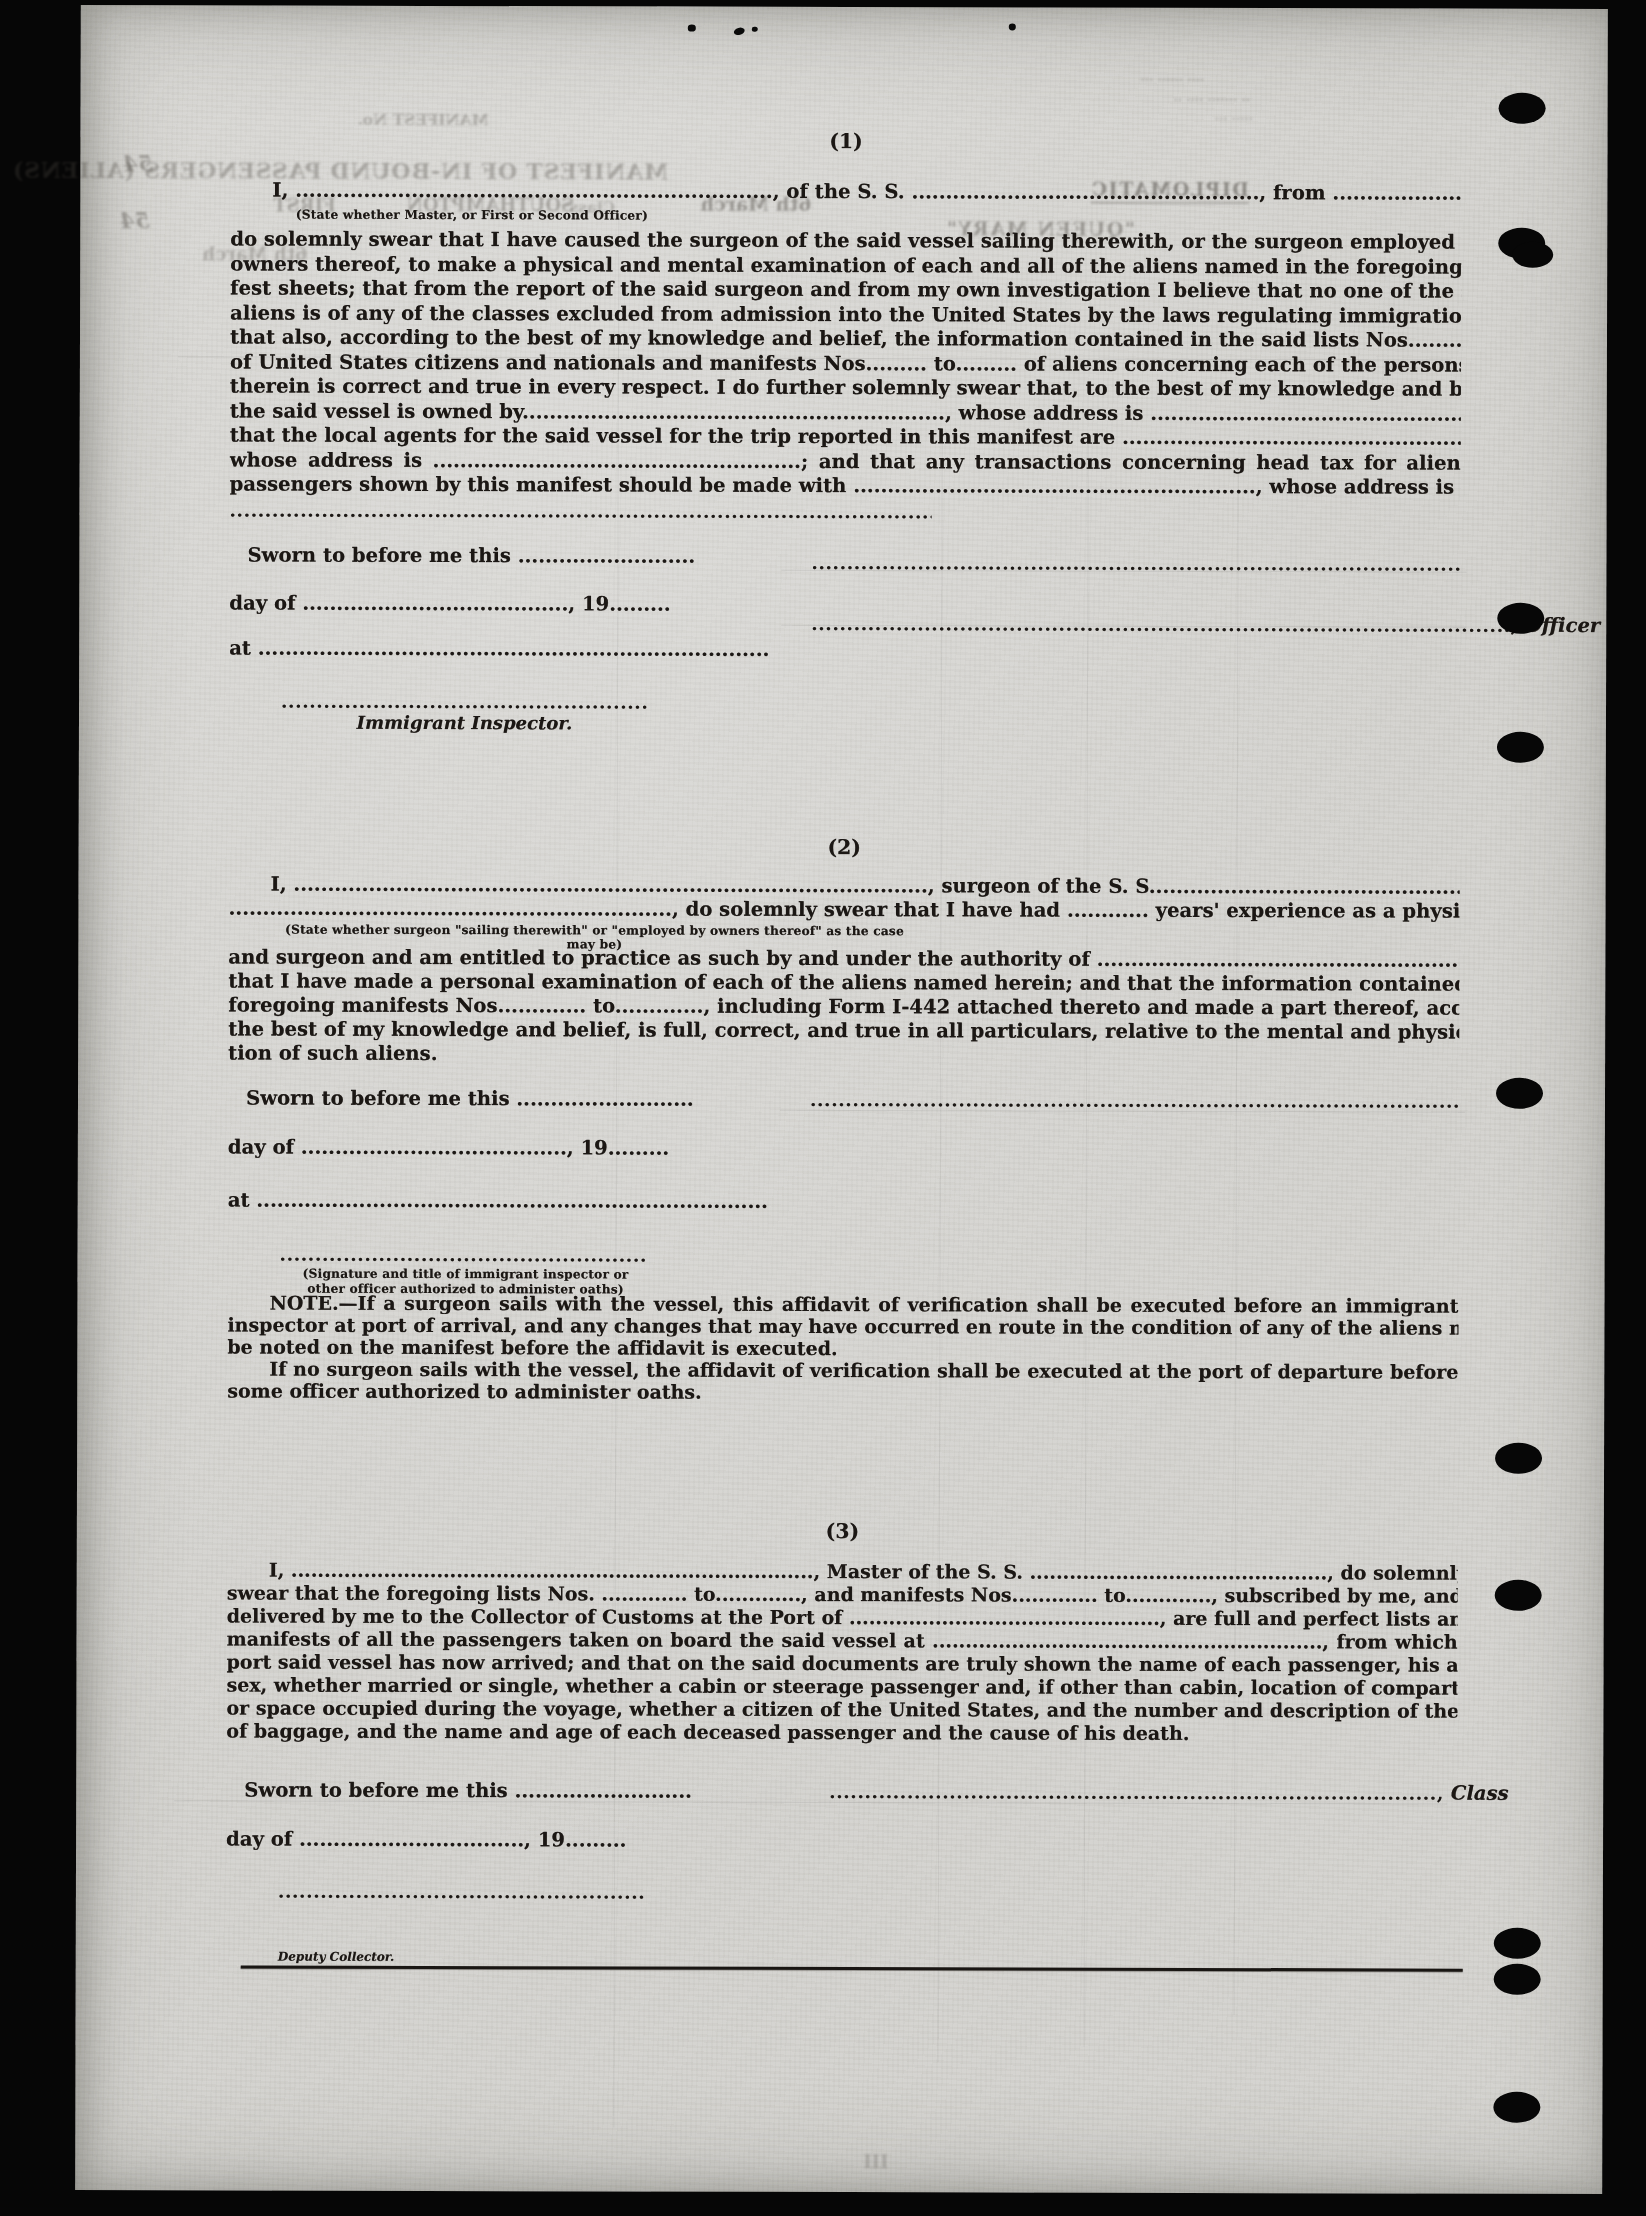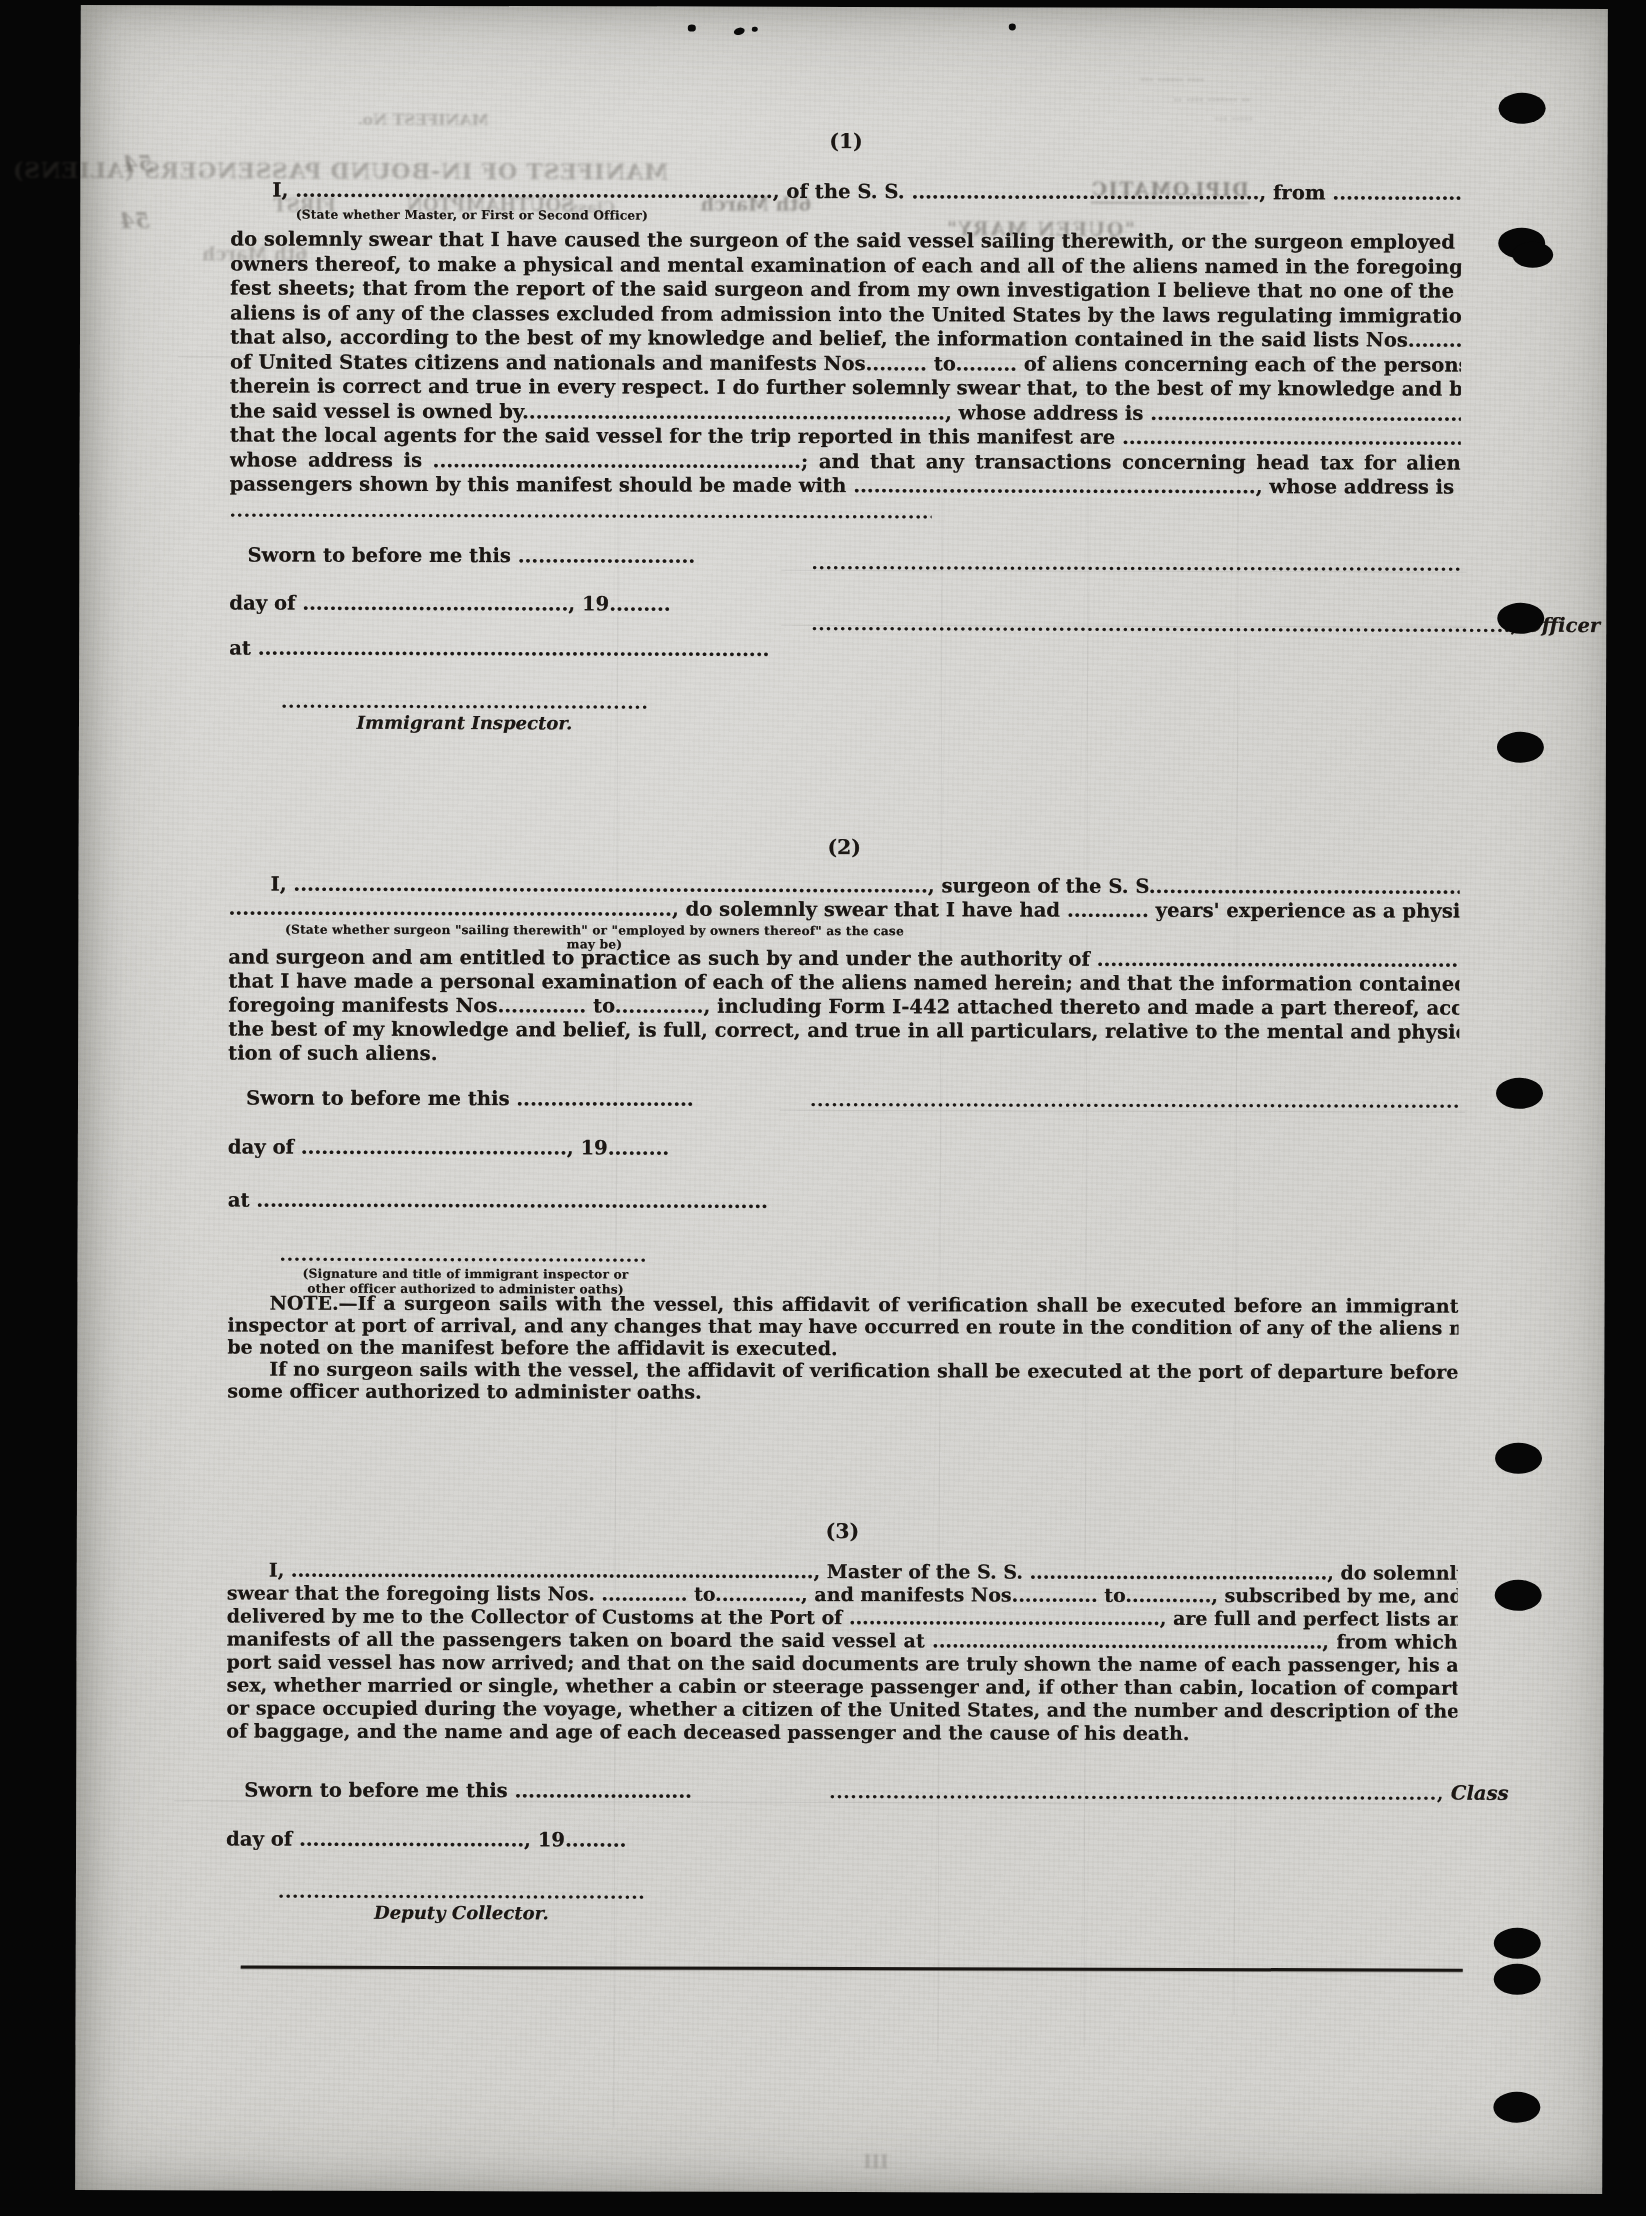--- a/index.html
+++ b/index.html
@@ -129,21 +129,21 @@
     <div class="ln h28 txt">port said vessel has now arrived; and that on the said documents are truly shown the name of each passenger, his age and</div>
     <div class="ln h28 txt">sex, whether married or single, whether a cabin or steerage passenger and, if other than cabin, location of compartment</div>
     <div class="ln h28 txt">or space occupied during the voyage, whether a citizen of the United States, and the number and description of the pieces</div>
     <div class="ln h28 ln-l txt">of baggage, and the name and age of each deceased passenger and the cause of his death.</div>
   </div>
 
   <div class="abs jur txt" style="left:168px;top:1773px;">Sworn to before me this ..........................</div>
   <div class="abs jur txt" style="left:753px;top:1773px;width:628px;text-align:right;"><span class="dotline">......................................................................................,</span> <span class="it">Class</span></div>
   <div class="abs jur txt" style="left:150px;top:1822px;">day of ................................., 19.........</div>
   <div class="abs dotline txt" style="left:202px;top:1875px;width:367px;">..........................................................................</div>
-  <div class="abs jur it txt" style="left:202px;top:1896px;width:367px;text-align:center;font-size:18px;">Deputy Collector.</div>
+  <div class="abs jur it txt" style="left:202px;top:1944px;width:367px;text-align:left;font-size:12px;">Deputy Collector.</div>
 
   <div class="rule" style="left:165px;top:1960px;width:1222px;"></div>
 
   <div class="hole" style="top:84px;"></div>
   <div class="hole" style="top:219px;"></div>
   <div class="hole" style="top:233px;left:1432px;width:41px;height:26px;"></div>
   <div class="hole" style="top:594px;"></div>
   <div class="hole" style="top:723px;"></div>
   <div class="hole" style="top:1069px;"></div>
   <div class="hole" style="top:1434px;"></div>

